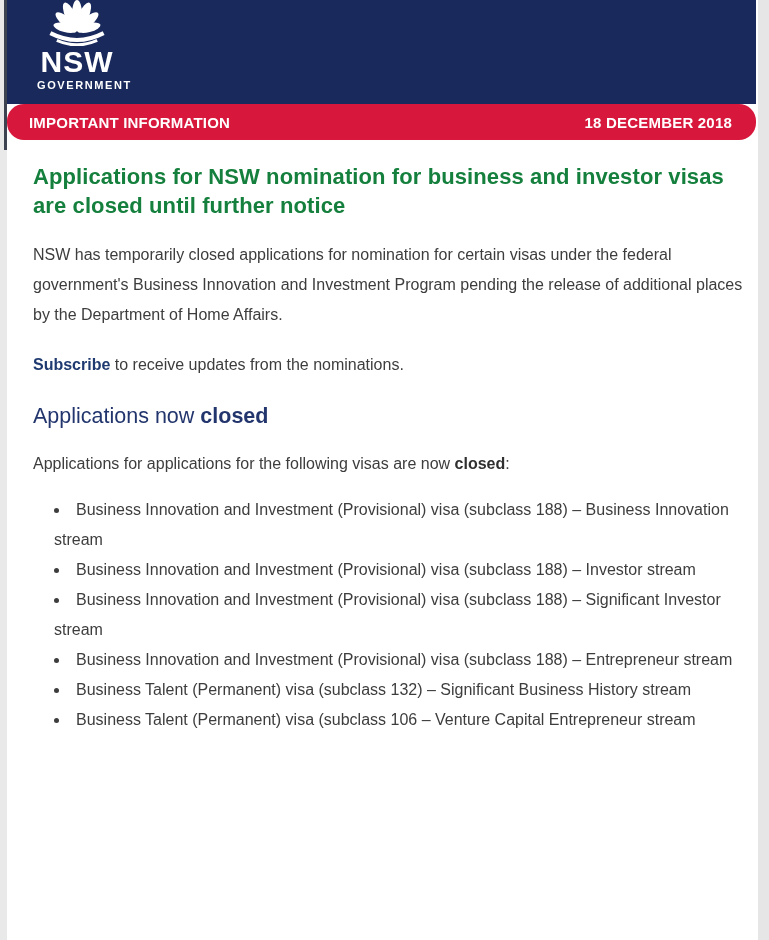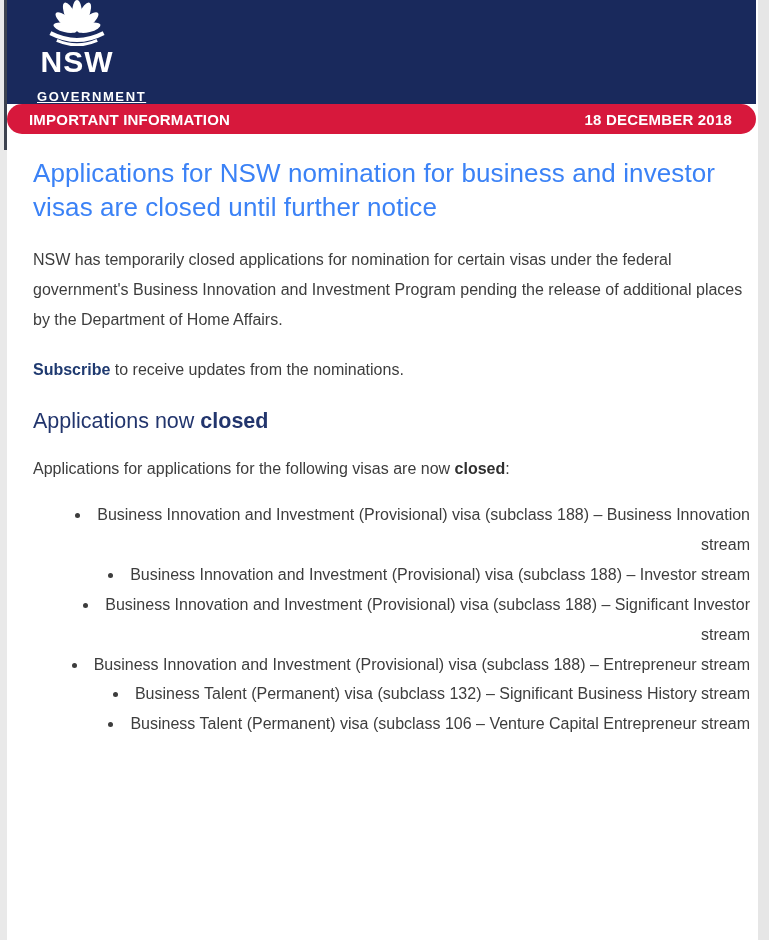--- a/index.html
+++ b/index.html
@@ -11,36 +11,36 @@
   .edge-line{position:absolute;left:4px;top:0;width:3px;height:150px;background:#3d4350;z-index:3;}
 
   .content{position:absolute;left:7px;top:0;width:749px;min-height:940px;background:#ffffff;}
 
   
   .header{height:104px;background:#19295c;display:flex;justify-content:space-between;
           align-items:flex-start;padding:0 28px 0 30px;box-sizing:border-box;}
   .logo{width:80px;color:#ffffff;text-align:center;margin-top:-4px;}
   .logo svg{display:block;margin:0 auto;}
   .logo-nsw{font-size:30px;font-weight:bold;letter-spacing:1px;line-height:1;margin-top:1px;}
-  .logo-gov{font-size:13px;letter-spacing:1.6px;margin-top:12px;font-weight:bold;text-decoration:underline;}
+  .logo-gov{font-size:11px;letter-spacing:1.6px;margin-top:2px;font-weight:bold;}
   .header-title{color:#ffffff;font-size:20.5px;margin-top:22px;font-weight:400;letter-spacing:0.2px;}
 
   
-  .alert{height:30px;background:#d7183c;color:#ffffff;display:flex;justify-content:space-between;
+  .alert{height:36px;background:#d7183c;color:#ffffff;display:flex;justify-content:space-between;
          align-items:center;padding:0 24px 0 22px;font-weight:bold;font-size:15px;letter-spacing:0.2px;border-radius:17px;}
 
   
   .body-content{padding:0 6px 20px 26px;color:#3d3d3d;font-size:16px;}
-  .body-content h1{color:#3b82f6;font-size:26px;font-weight:400;line-height:1.32;margin:22px 0 0;letter-spacing:0.1px;}
+  .body-content h1{color:#15803d;font-size:22px;font-weight:700;line-height:1.32;margin:22px 0 0;letter-spacing:0.1px;}
   .body-content p{line-height:1.88;margin:20px 0 0;}
   .body-content h2{color:#22356d;font-size:21.5px;font-weight:400;margin:24px 0 0;}
   .bold{font-weight:bold;color:#303030;}
   .hbold{font-weight:bold;}
   a.subscribe{color:#1f3a70;font-weight:bold;text-decoration:none;}
-  ul.visa-list{margin:16px 0 10px;padding-left:21px;list-style:disc inside;line-height:1.87;text-align:right;}
+  ul.visa-list{margin:16px 0 10px;padding-left:21px;list-style:disc inside;line-height:1.87;}
   ul.visa-list li{padding:0;margin:0;}
 </style>
 </head>
 <body>
 
 <div class="stage">
 
   <div class="left-gutter"></div>
   <div class="edge-line"></div>
 

